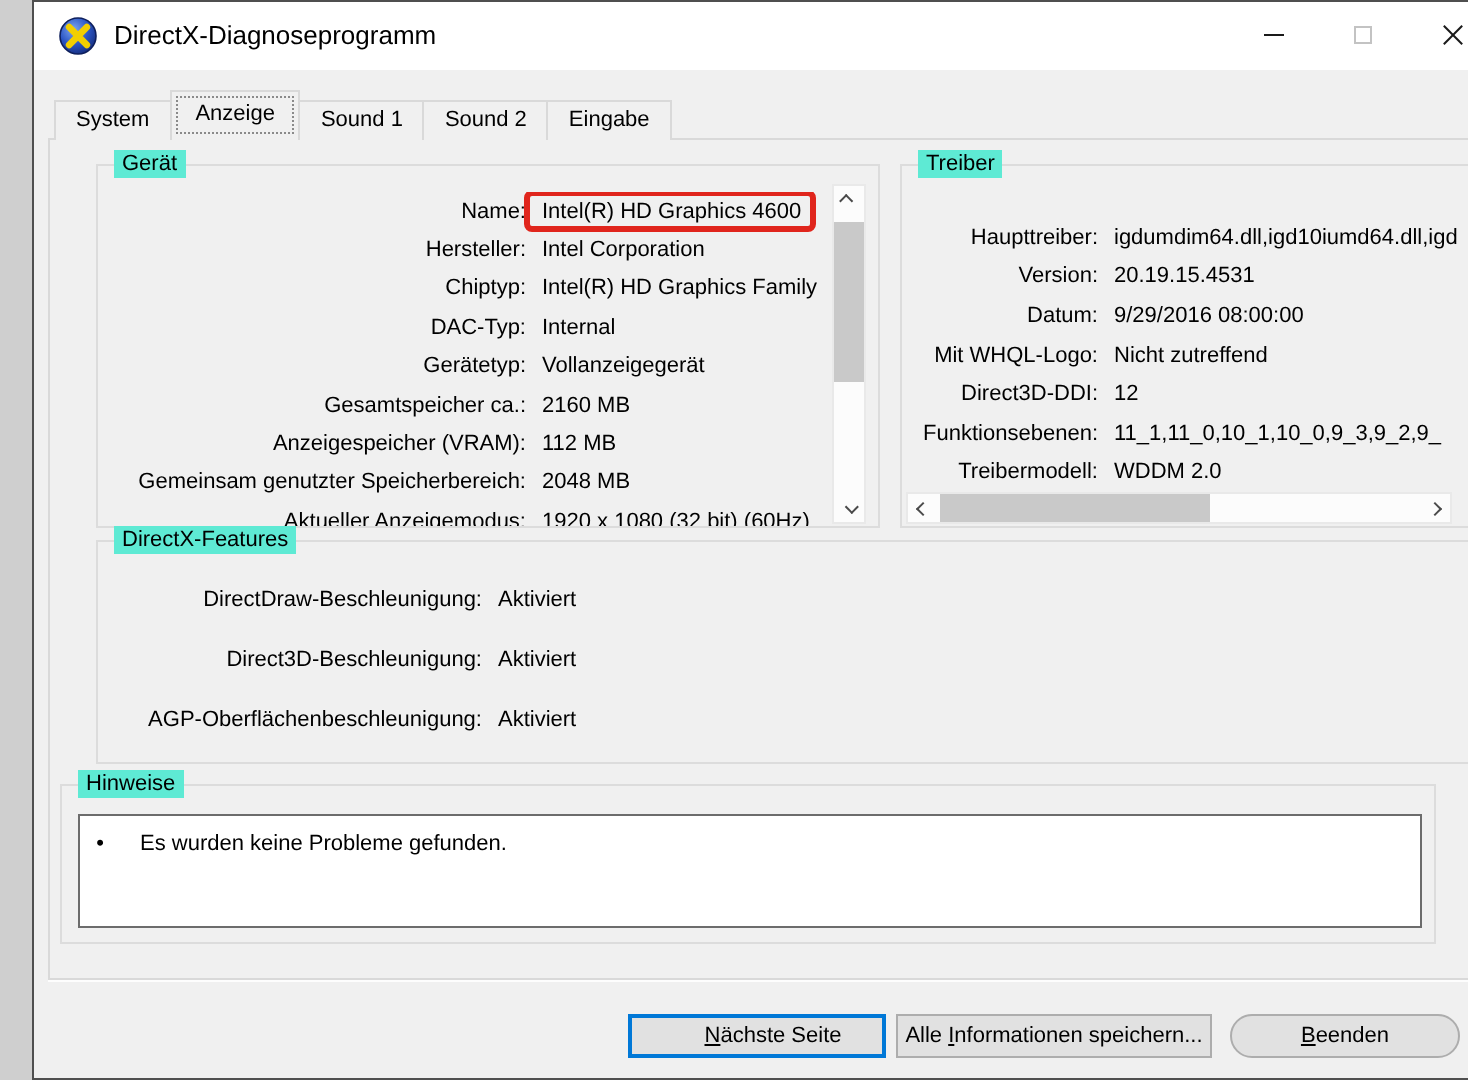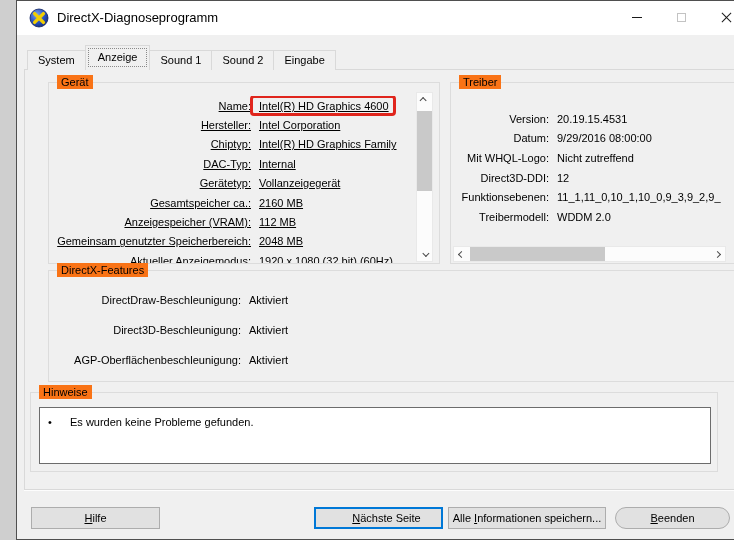--- a/index.html
+++ b/index.html
@@ -40,30 +40,30 @@
   
   .tabpage {
     position:absolute; left:7px; top:68px; width:720px; height:421px;
     background:#F0F0F0; border:1px solid #D9D9D9; box-shadow:0 1px 0 #FDFDFD;
   }
 
   
   .group { position:absolute; border:1px solid #DCDCDC; }
   .group-label {
     position:absolute; top:-8px; left:8px; padding:0 4px;
-    background:#f97316; font-size:11px; color:#000; line-height:14px;
+    background:#5eead4; font-size:11px; color:#000; line-height:14px;
   }
   .group-device   { left:23px;  top:12px;  width:392px; height:182px; }
   .group-driver   { left:425px; top:12px;  width:310px; height:182px; }
   .group-features { left:23px;  top:200px; width:688px; height:112px;padding-left:6px; }
   .group-notes    { left:5px;  top:322px; width:688px; height:80px; }
 
   
   .rows { position:absolute; overflow:hidden; }
-  .rows-device   { left:2px; top:13px;  width:362px; height:167px;text-decoration:underline; }
+  .rows-device   { left:14px; top:13px;  width:362px; height:167px; }
   .rows-driver   { left:2px; top:26px;  width:280px; height:138px; }
   .rows-features { left:2px; top:14px;  width:680px; height:96px;  }
   .info-row { display:flex; align-items:center; column-gap:8px; font-size:11px; color:#000; }
   .rows-device .info-row   { height:19.4px; }
   .rows-driver .info-row   { height:19.6px; }
   .rows-features .info-row { height:30px; }
   .row-label { flex:none; text-align:right; white-space:nowrap; }
   .rows-device .row-label   { width:200px; }
   .rows-driver .row-label   { width:96px;  }
   .rows-features .row-label { width:190px; }
@@ -212,20 +212,24 @@
         <span class="sb-btn sb-down">
             <span class="chevron chev-down"></span>
           </span>
       </div>
     </div>
 
     <div class="group group-driver">
       <span class="group-label">Treiber</span>
       <div class="rows rows-driver">
           <div class="info-row">
+            <span class="row-label">Haupttreiber:</span>
+            <span class="row-value">igdumdim64.dll,igd10iumd64.dll,igd</span>
+          </div>
+          <div class="info-row">
             <span class="row-label">Version:</span>
             <span class="row-value">20.19.15.4531</span>
           </div>
           <div class="info-row">
             <span class="row-label">Datum:</span>
             <span class="row-value">9/29/2016 08:00:00</span>
           </div>
           <div class="info-row">
             <span class="row-label">Mit WHQL-Logo:</span>
             <span class="row-value">Nicht zutreffend</span>
@@ -278,23 +282,20 @@
           <div class="note-item">
             <span class="note-bullet">•</span>
             <span class="note-text">Es wurden keine Probleme gefunden.</span>
           </div>
         </div>
     </div>
 
   </div>
 
   <div class="buttonbar">
-    <div class="btn btn-help">
-      <span><span></span><span class="mn">H</span><span>ilfe</span></span>
-    </div>
     <div class="btn btn-next">
       <span><span></span><span class="mn">N</span><span>ächste Seite</span></span>
     </div>
     <div class="btn btn-save">
       <span><span>Alle </span><span class="mn">I</span><span>nformationen speichern...</span></span>
     </div>
     <div class="btn btn-exit">
       <span><span></span><span class="mn">B</span><span>eenden</span></span>
     </div>
   </div>

